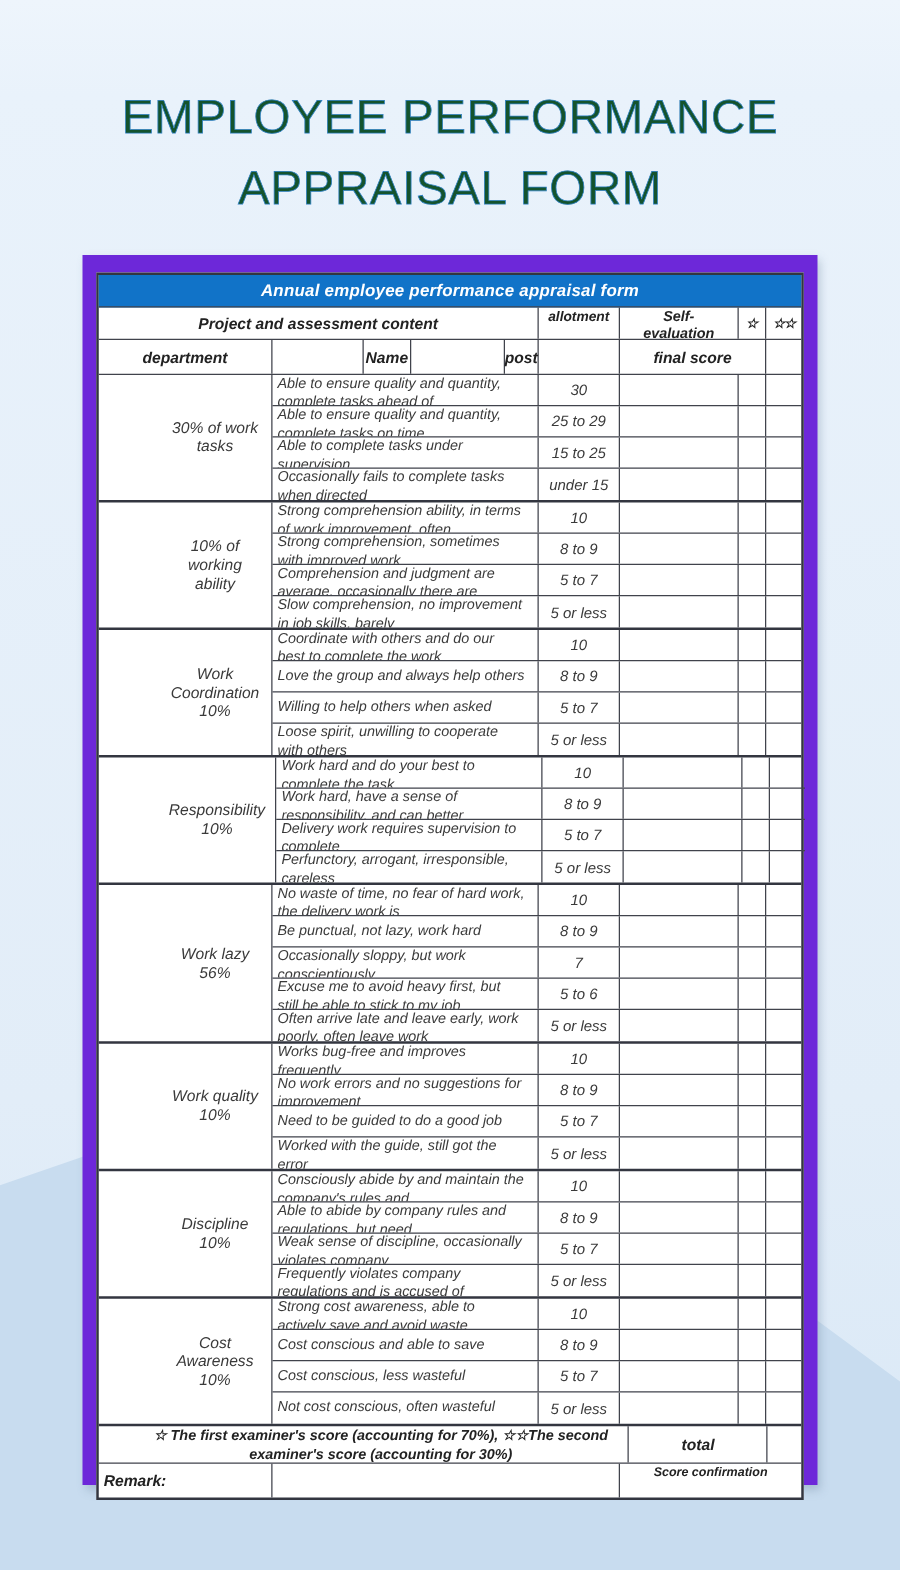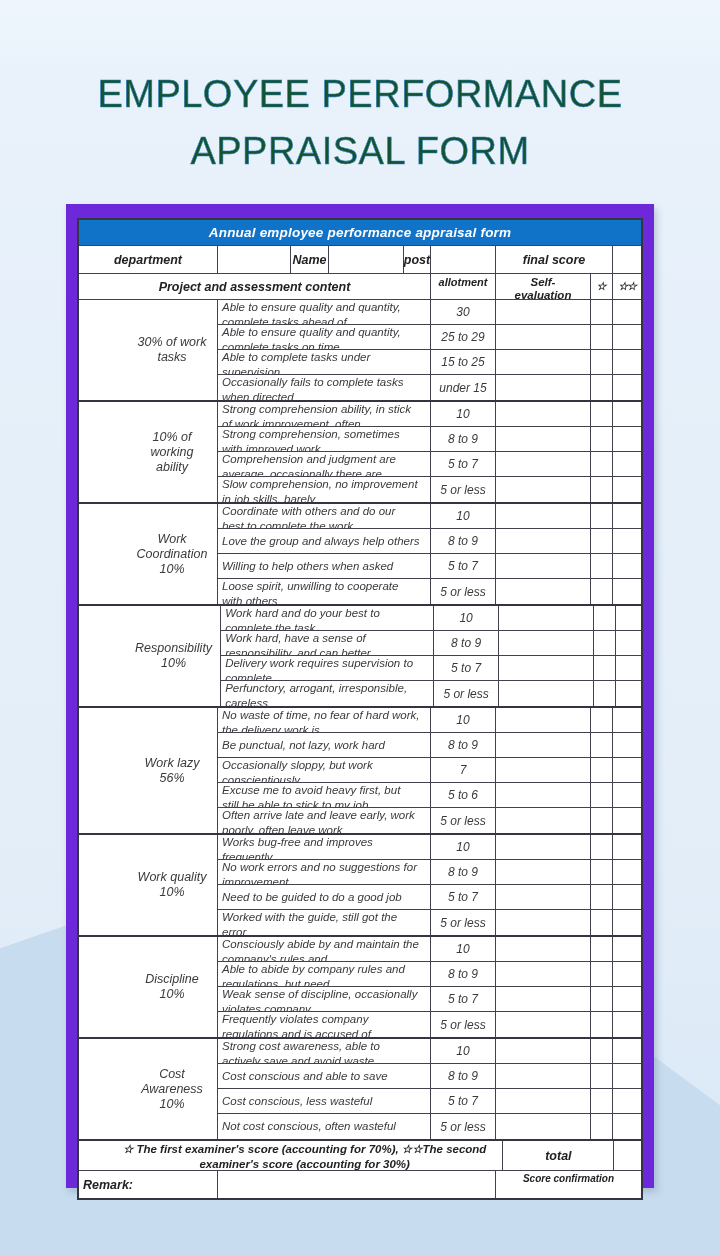--- a/index.html
+++ b/index.html
@@ -89,39 +89,39 @@
 <div class="page-title">
   <div>EMPLOYEE PERFORMANCE</div>
   <div>APPRAISAL FORM</div>
 </div>
 
 <div class="card">
   <div class="tbl">
 
     <div class="banner">Annual employee performance appraisal form</div>
 
+    <div class="trow hdr3">
+      <div class="cell proj">Project and assessment content</div>
+      <div class="cell allot-h">allotment</div>
+      <div class="cell self-h">Self-evaluation</div>
+      <div class="cell st1-h">☆</div>
+      <div class="cell st2-h">☆☆</div>
+    </div>
+
     <div class="trow hdr2">
       <div class="cell w-dep">department</div>
       <div class="cell w-depv"></div>
       <div class="cell w-name">Name</div>
       <div class="cell w-namev"></div>
       <div class="cell w-post">post</div>
       <div class="cell w-postv"></div>
       <div class="cell w-final">final score</div>
       <div class="cell w-finx"></div>
     </div>
 
-    <div class="trow hdr3">
-      <div class="cell proj">Project and assessment content</div>
-      <div class="cell allot-h">allotment</div>
-      <div class="cell self-h">Self-evaluation</div>
-      <div class="cell st1-h">☆</div>
-      <div class="cell st2-h">☆☆</div>
-    </div>
-
     <div>
         <div class="section">
           <div class="cell cat">30% of work tasks</div>
           <div class="rows">
             <div class="srow">
               <div class="cell desc multi">
                 <span>Able to ensure quality and quantity, complete tasks ahead of</span>
               </div>
               <div class="cell allot">30</div>
               <div class="cell self"></div>
@@ -155,21 +155,21 @@
               <div class="cell st1"></div>
               <div class="cell st2"></div>
             </div>
           </div>
         </div>
         <div class="section">
           <div class="cell cat">10% of working ability</div>
           <div class="rows">
             <div class="srow">
               <div class="cell desc multi">
-                <span>Strong comprehension ability, in stick of work improvement, often</span>
+                <span>Strong comprehension ability, in terms of work improvement, often</span>
               </div>
               <div class="cell allot">10</div>
               <div class="cell self"></div>
               <div class="cell st1"></div>
               <div class="cell st2"></div>
             </div>
             <div class="srow">
               <div class="cell desc multi">
                 <span>Strong comprehension, sometimes with improved work</span>
               </div>

